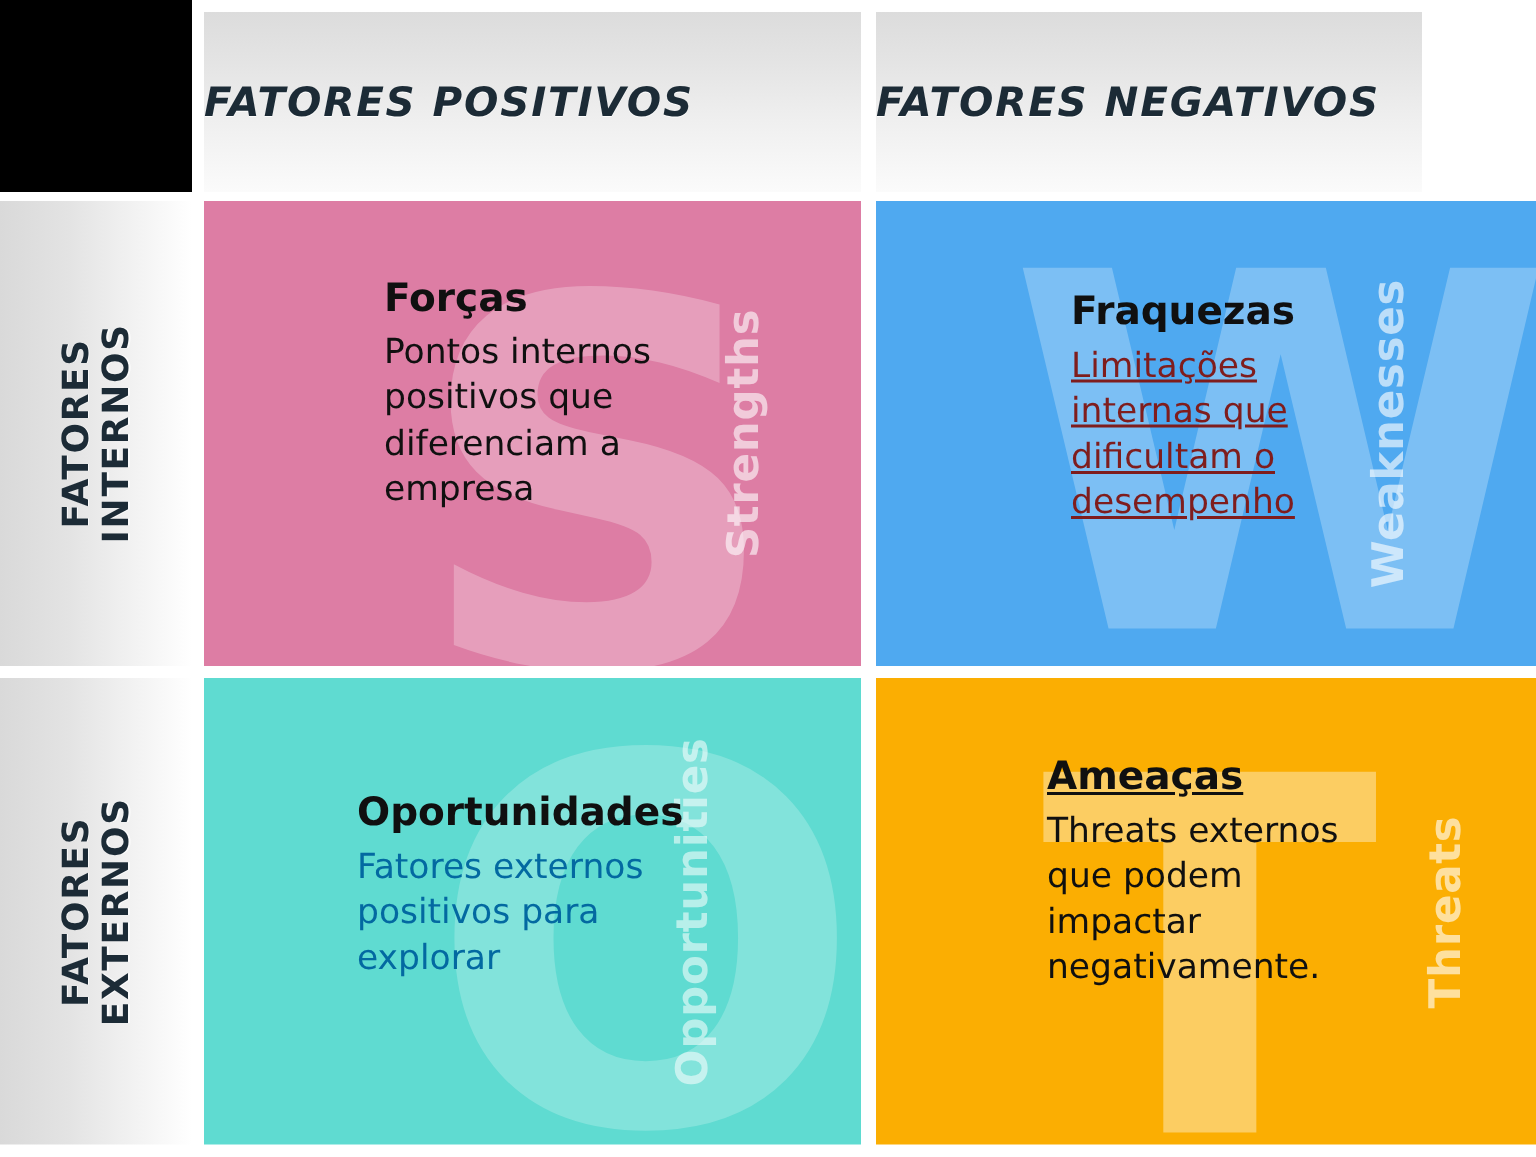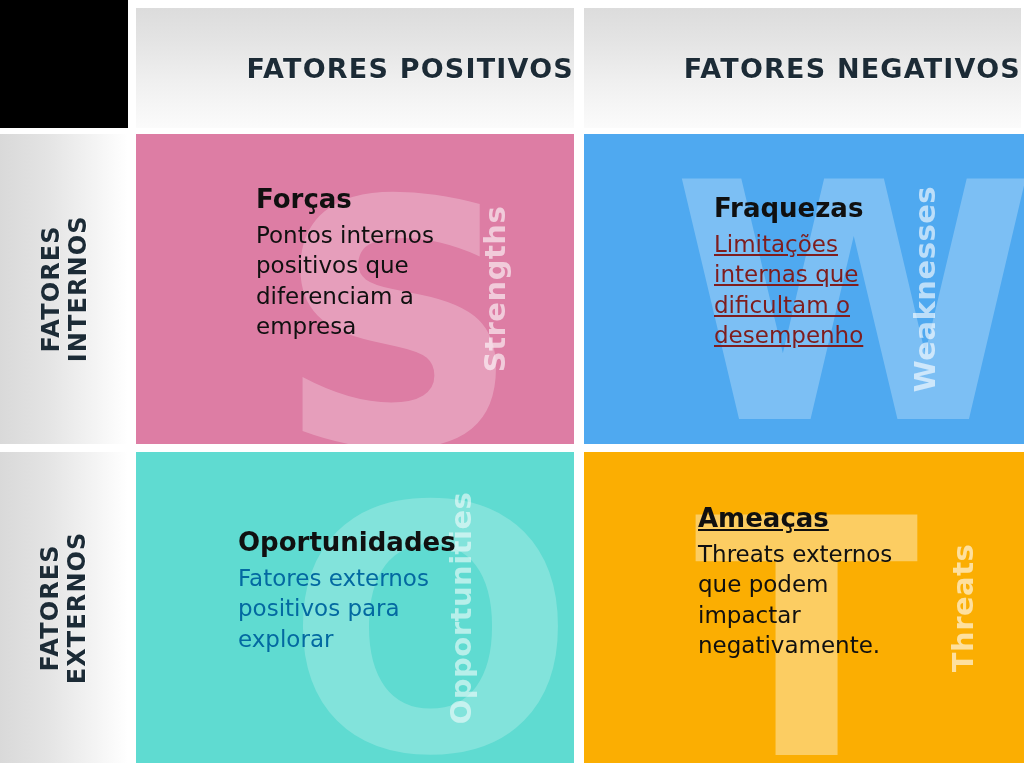--- a/index.html
+++ b/index.html
@@ -30,24 +30,25 @@
   }
 
   
   .col-header {
     position: absolute;
     top: 8px;
     height: 120px;
     background: linear-gradient(to bottom, #dcdcdc 0%, #e4e4e4 28%, #efefef 60%, #fbfbfb 100%);
     display: flex;
     align-items: center;
-    justify-content: flex-end;
+    justify-content: flex-start;
+    font-style: italic;
   }
   .col-header.positives { left: 136px; width: 438px; }
-  .col-header.negatives { left: 584px; width: 437px; }
+  .col-header.negatives { left: 584px; width: 364px; }
 
   .col-header-label {
     font-size: 27px;
     font-weight: bold;
     letter-spacing: 1.2px;
     color: #1c2b36;
     text-shadow: 0 1px 0 rgba(255,255,255,0.85);
     white-space: nowrap;
   }
 

